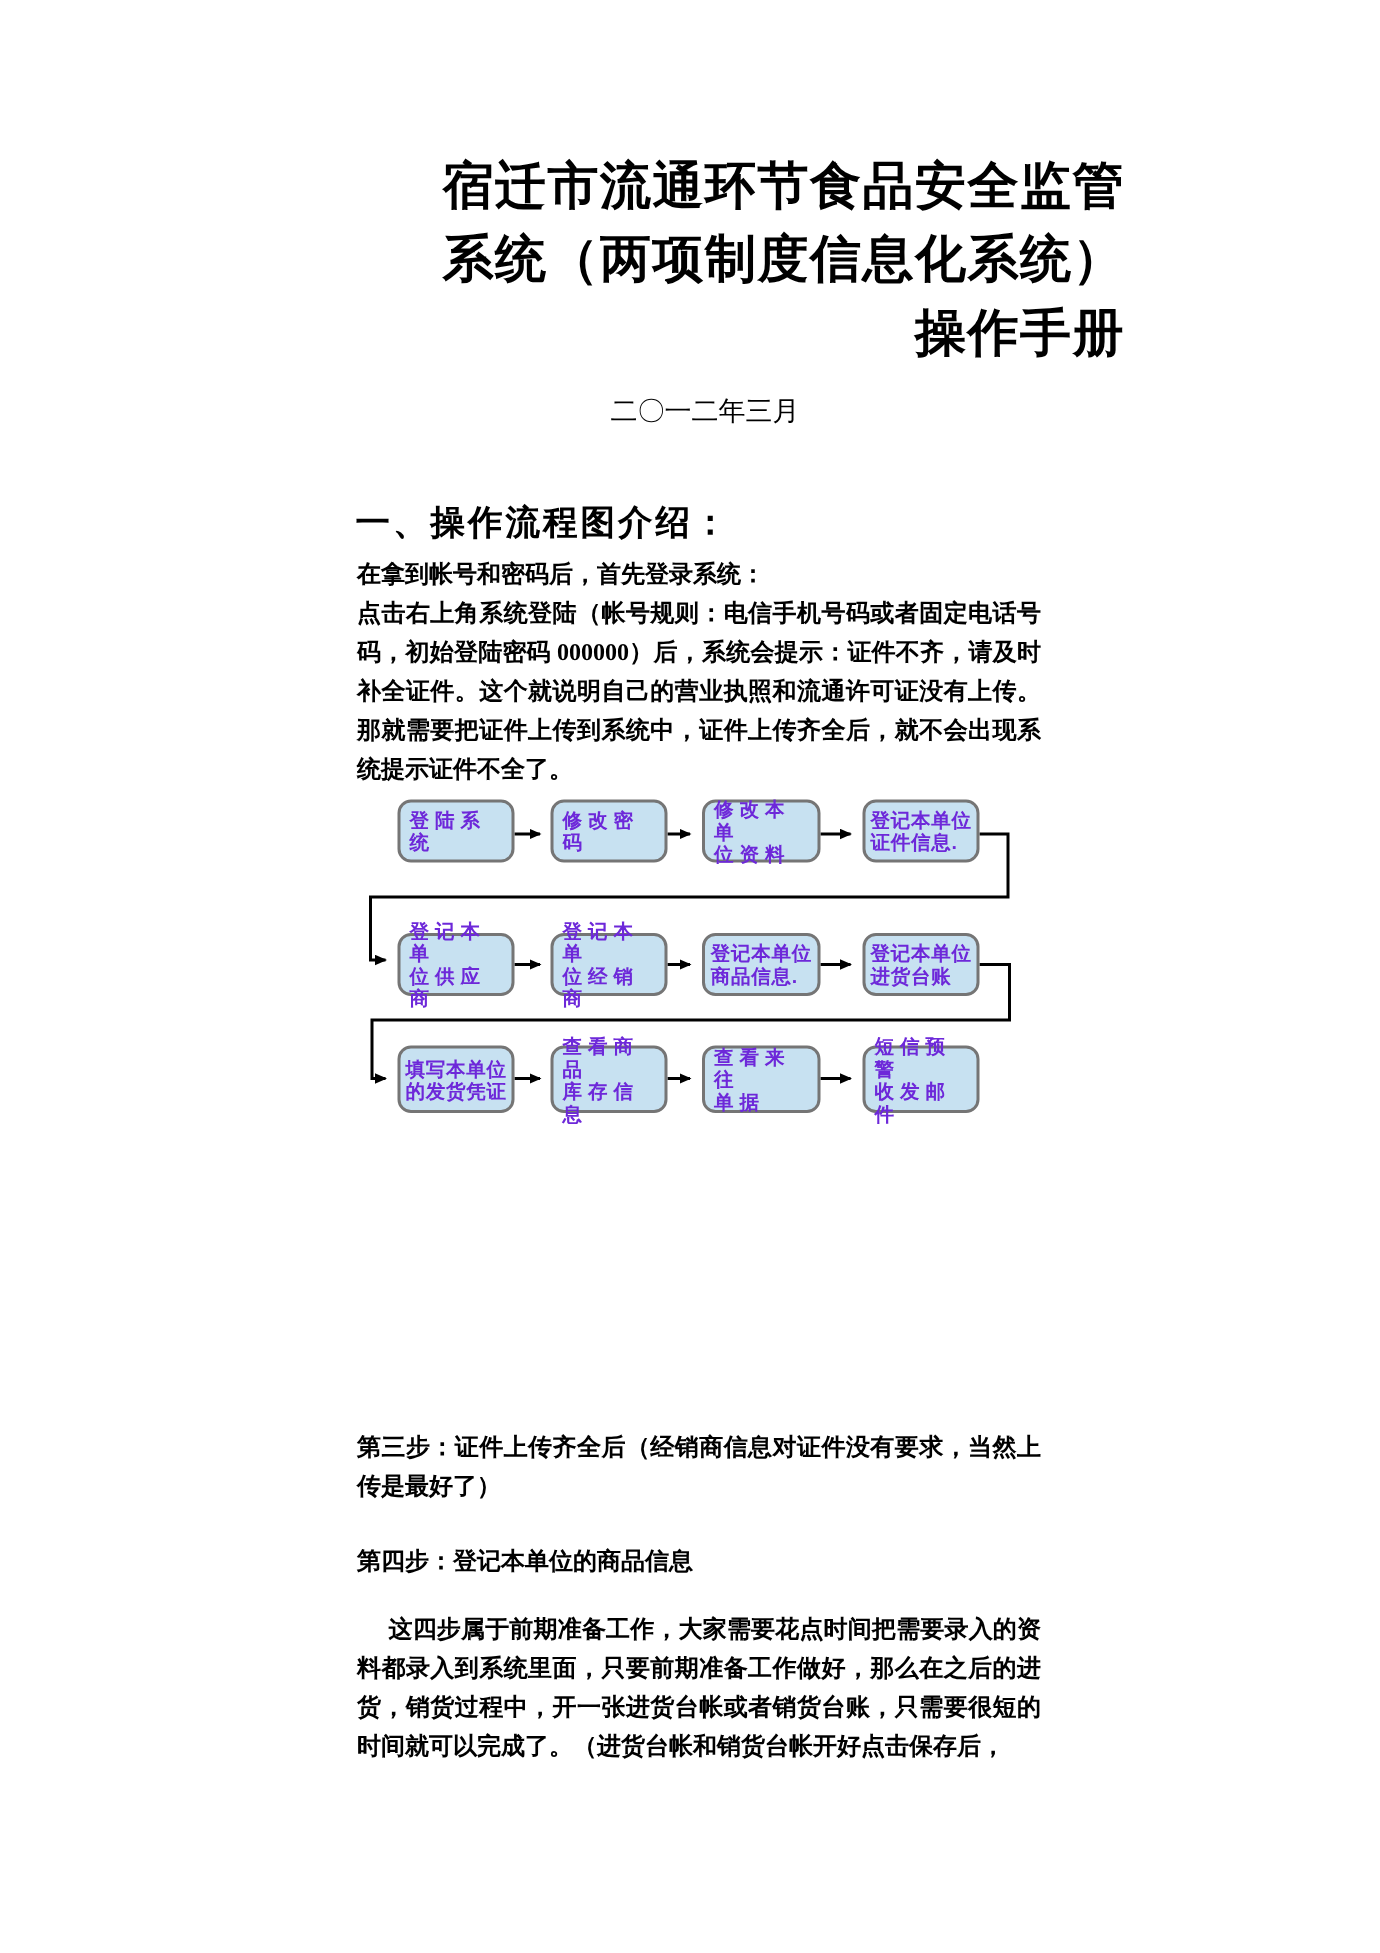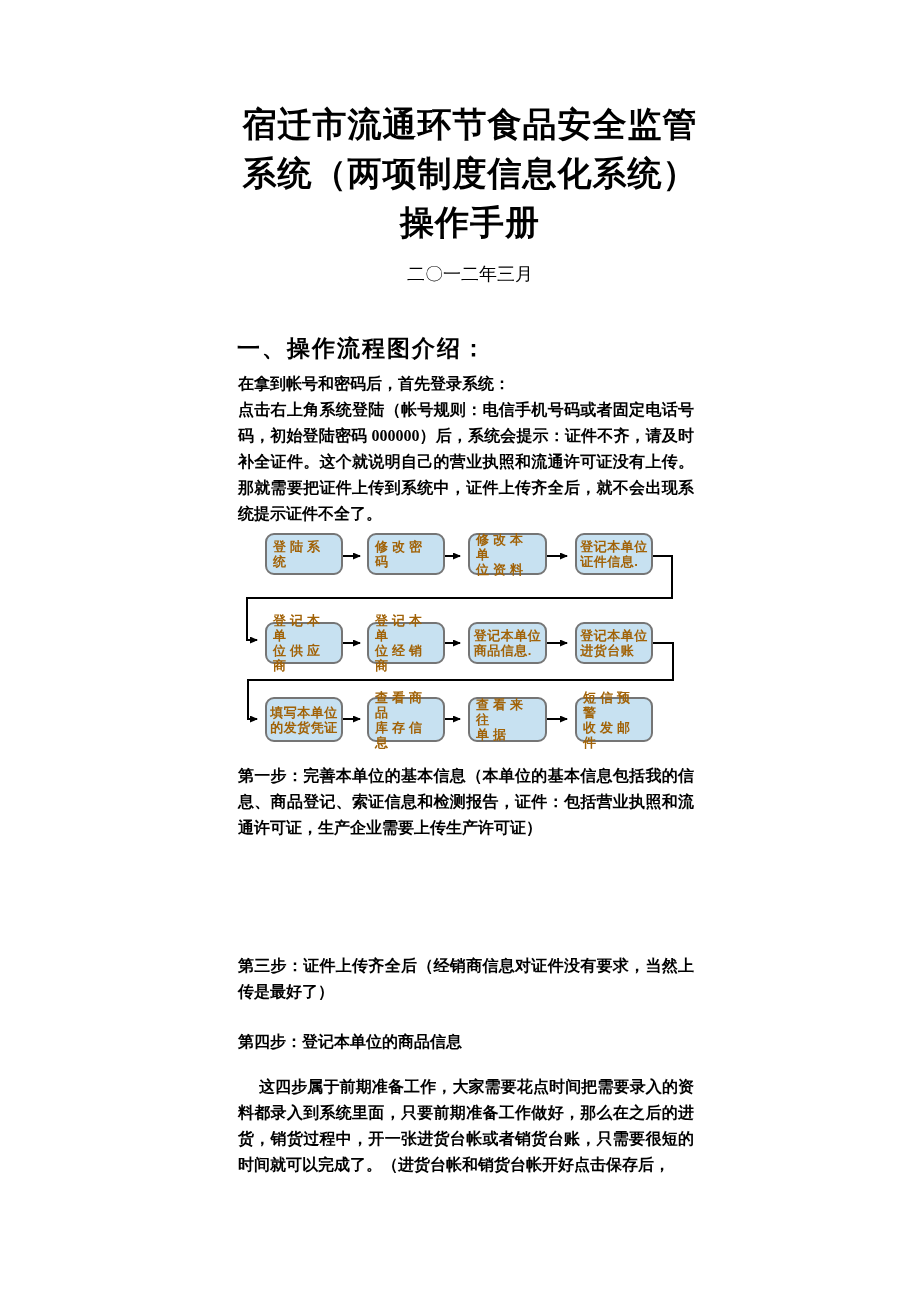--- a/index.html
+++ b/index.html
@@ -4,21 +4,21 @@
 <style>
   html,body{margin:0;padding:0;}
   body{
     width:920px;height:1302px;background:#ffffff;position:relative;
     font-family:"Liberation Serif","DejaVu Serif",serif;color:#000;
     overflow:hidden;
   }
   .page{position:absolute;inset:0;background:#fff;}
 
   .doc-title{
-    position:absolute;top:100px;left:190px;width:560px;text-align:center;
+    position:absolute;top:100px;left:190px;width:560px;text-align:right;
     font-family:Liberation Serif, serif;
     font-weight:bold;font-size:34px;line-height:49px;letter-spacing:1px;
   }
   .doc-date{
     position:absolute;top:257px;left:190px;width:560px;text-align:center;
     font-size:18px;line-height:34px;
   }
   .section-heading{
     position:absolute;top:332px;left:237px;margin:0;
     font-size:23px;font-weight:bold;letter-spacing:2px;line-height:34px;
@@ -40,21 +40,21 @@
   .flowchart{position:absolute;left:240px;top:525px;width:460px;height:245px;}
   .connectors{position:absolute;left:0;top:0;width:460px;height:245px;}
   .fbox{
     position:absolute;width:78px;height:42px;box-sizing:border-box;
     background:var(--box-fill,#c7e1f1);
     border:2px solid var(--box-border,#757575);
     border-radius:9px;
     display:flex;align-items:center;justify-content:center;
     text-align:left;white-space:pre-line;
     font-family:"Liberation Sans","DejaVu Sans",sans-serif;
-    font-weight:bold;font-size:13px;line-height:15px;color:#a16207;
+    font-weight:bold;font-size:13px;line-height:15px;color:#6d28d9;
     padding:1px 2px;
   }
   .c1{left:25px}.c2{left:127px}.c3{left:228px;width:79px}.c4{left:335px}
   .r1{top:8px}.r2{top:97px}.r3{top:172px;height:45px}
   .spread{letter-spacing:4px;padding-left:6px;}
   .tight{letter-spacing:0.5px;}
 </style>
 </head>
 <body>
 
@@ -114,18 +114,17 @@
     <div class="fbox r3 c1 tight">填写本单位
 的发货凭证</div>
     <div class="fbox r3 c2 spread">查看商品
 库存信息</div>
     <div class="fbox r3 c3 spread">查看来往
 单据</div>
     <div class="fbox r3 c4 spread">短信预警
 收发邮件</div>
   </div>
 
-  <p class="body-par step-1">第一步：完善本单位的基本信息（本单位的基本信息包括我的信息、商品登记、索证信息和检测报告，证件：包括营业执照和流通许可证，生产企业需要上传生产许可证）</p>
   <p class="body-par step-3">第三步：证件上传齐全后（经销商信息对证件没有要求，当然上传是最好了）</p>
   <p class="body-par step-4">第四步：登记本单位的商品信息</p>
   <p class="body-par closing-par">这四步属于前期准备工作，大家需要花点时间把需要录入的资料都录入到系统里面，只要前期准备工作做好，那么在之后的进货，销货过程中，开一张进货台帐或者销货台账，只需要很短的时间就可以完成了。（进货台帐和销货台帐开好点击保存后，</p>
 
 </div>
 
 </body></html>

